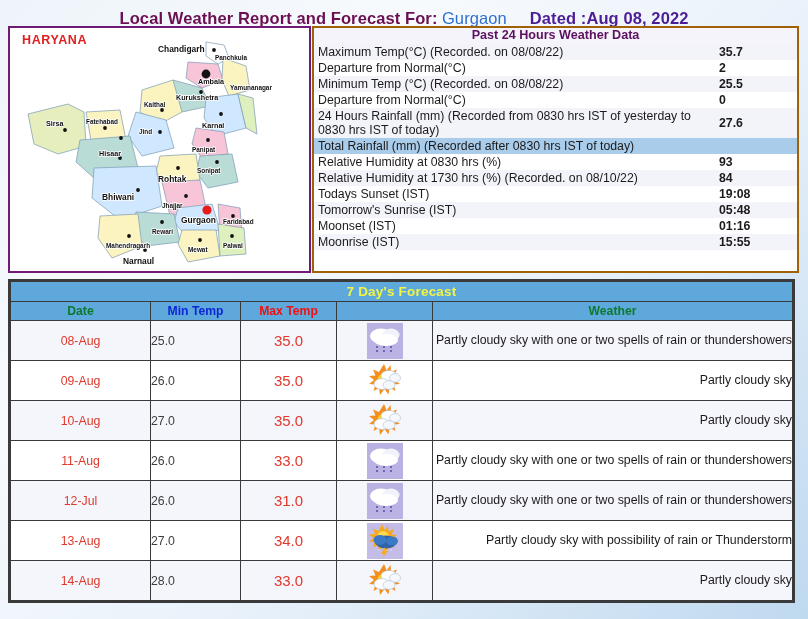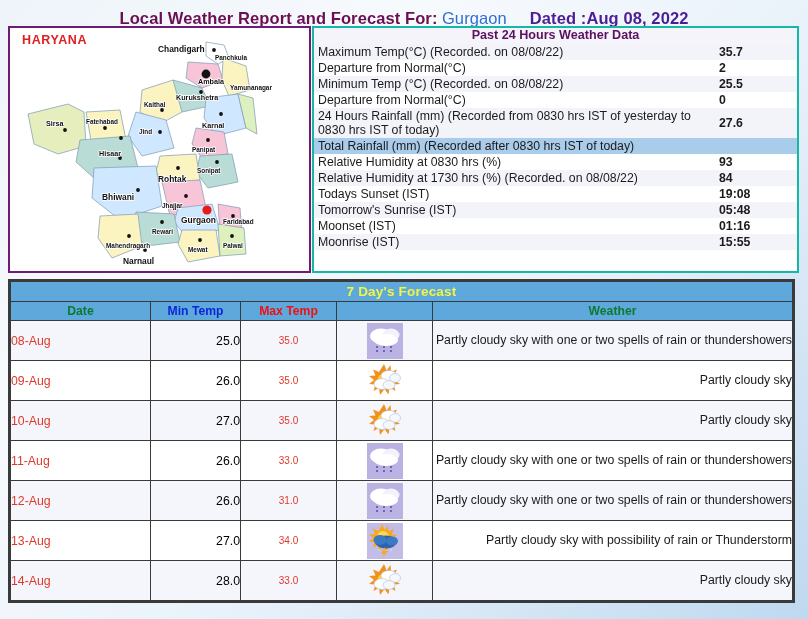--- a/index.html
+++ b/index.html
@@ -63,21 +63,21 @@
   }
   .d-lg { font-size: 8.4px; }
   .d-md { font-size: 7.2px; }
   .d-sm { font-size: 6.4px; }
 
   
   .data-panel {
     position: absolute;
     left: 304px; top: 0;
     width: 487px; height: 247px;
-    border: 2px solid #14b8a6;
+    border: 2px solid #a16207;
     background: #ffffff;
     overflow: hidden;
   }
   .data-head {
     text-align: center;
     font-size: 12.6px;
     font-weight: bold;
     color: #5c1060;
     background: #f4f4fa;
     height: 16px;
@@ -140,23 +140,23 @@
     line-height: 18px;
   }
   .h-date { color: #0c7a2e; }
   .h-min  { color: #0d27d6; }
   .h-max  { color: #ee1111; }
   .h-wx   { color: #0c7a2e; }
 
   .fc-row td { height: 40px; vertical-align: middle; }
   .fc-row.s1 td { background: #f5f5fc; }
   .fc-row.s2 td { background: #ffffff; }
-  .c-date { color: #e0392b; font-size: 12.3px; }
-  .c-min  { text-align: right; color: #000000; font-size: 12.3px; }
-  .c-max  { text-align: center; color: #e0392b; font-size: 10px; margin-top: 24px; }
+  .c-date { text-align: center; color: #e0392b; font-size: 12.3px; }
+  .c-min  { text-align: left; color: #404040; font-size: 12.3px; }
+  .c-max  { text-align: center; color: #e0392b; font-size: 15px; margin-top: 24px; }
   .c-icon { text-align: center; }
   .c-wx   { text-align: right; color: #1a1a1a; font-size: 12.3px; padding: 0 8px; line-height: 15px; }
 
   .wxicon { display: inline-block; vertical-align: middle; }
 </style>
 </head>
 <body>
 
 <div class="title-bar">
   <span class="t-main">Local Weather Report and Forecast For:</span>
@@ -297,21 +297,21 @@
           </tr>
           <tr class="hl">
             <td>Total Rainfall (mm) (Recorded after 0830 hrs IST of today)</td>
             <td class="val"></td>
           </tr>
           <tr class="plain">
             <td>Relative Humidity at 0830 hrs (%)</td>
             <td class="val">93</td>
           </tr>
           <tr class="alt">
-            <td>Relative Humidity at 1730 hrs (%) (Recorded. on 08/08/22)</td>
+            <td>Relative Humidity at 1730 hrs (%) (Recorded. on 08/10/22)</td>
             <td class="val">84</td>
           </tr>
           <tr class="plain">
             <td>Todays Sunset (IST)</td>
             <td class="val">19:08</td>
           </tr>
           <tr class="alt">
             <td>Tomorrow's Sunrise (IST)</td>
             <td class="val">05:48</td>
           </tr>
@@ -416,21 +416,21 @@
                 <circle cx="13" cy="28" r="1.1"></circle>
         <circle cx="20" cy="24" r="1.1"></circle>
                 <circle cx="20" cy="28" r="1.1"></circle>
         <circle cx="27" cy="24" r="1.1"></circle>
                 <circle cx="27" cy="28" r="1.1"></circle>
       </g>
     </svg></td>
           <td class="c-wx">Partly cloudy sky with one or two spells of rain or thundershowers</td>
         </tr>
         <tr class="fc-row s1">
-          <td class="c-date">12-Aug</td>
+          <td class="c-date">12-Jul</td>
           <td class="c-min">26.0</td>
           <td class="c-max">31.0</td>
           <td class="c-icon"><svg class="wxicon" width="42" height="36" viewBox="0 0 42 36">
       <rect x="3" y="0" width="36" height="36" fill="#b9b2e3"></rect>
       <ellipse cx="17" cy="13" rx="11" ry="7.5" fill="#ffffff"></ellipse>
       <ellipse cx="27" cy="12" rx="8.5" ry="6.5" fill="#f2f2fb"></ellipse>
       <ellipse cx="22" cy="17" rx="12" ry="6" fill="#ffffff"></ellipse>
       <g fill="#5a54a8">
         <circle cx="13" cy="24" r="1.1"></circle>
                 <circle cx="13" cy="28" r="1.1"></circle>

